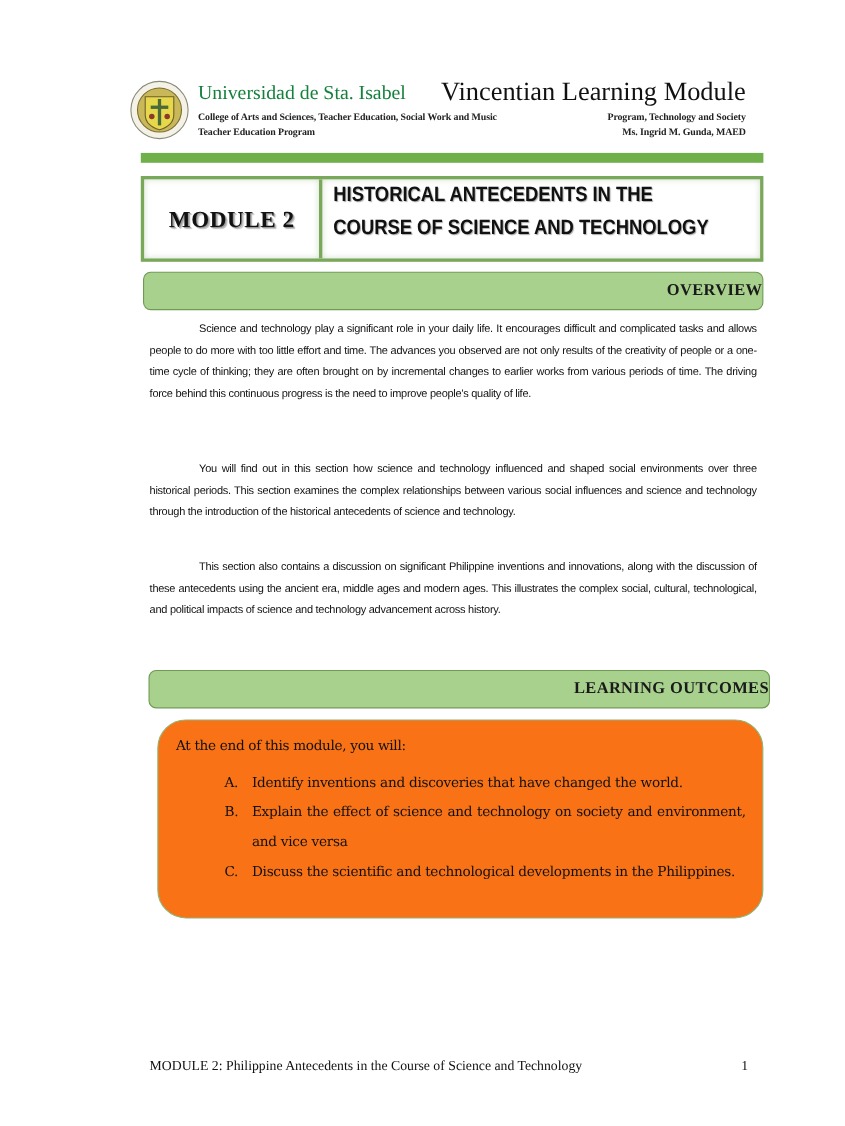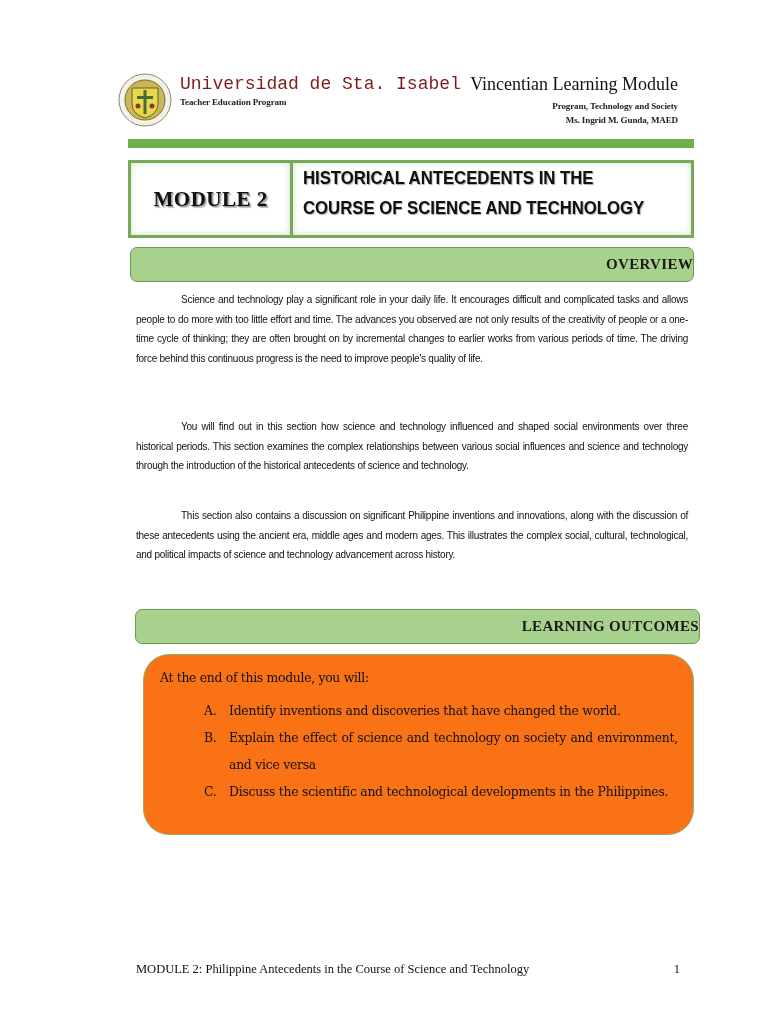--- a/index.html
+++ b/index.html
@@ -4,22 +4,22 @@
   <style>
     * { box-sizing: border-box; margin: 0; padding: 0; }
     html, body { width: 768px; height: 1024px; background: #ffffff; overflow: hidden; }
     body { position: relative; font-family: "DejaVu Serif", "Liberation Serif", serif; color: #111; }
 
     
     .header { position: absolute; left: 118px; top: 70px; width: 560px; height: 64px; }
     .logo { position: absolute; left: 0; top: 2px; width: 54px; height: 56px; }
     .hdr-left { position: absolute; left: 62px; top: 3px; }
     .hdr-right { position: absolute; right: 0; top: 3px; text-align: right; }
-    .uni-name { font-family: Liberation Mono, monospace; font-size: 18px; line-height: 22px; color: #7f1d1d; }
-    .module-name { font-family: "Liberation Serif", serif; font-size: 18px; line-height: 22px; color: #111; }
+    .uni-name { font-family: Liberation Serif, serif; font-size: 18px; line-height: 22px; color: #15803d; }
+    .module-name { font-family: "Liberation Serif", serif; font-size: 24px; line-height: 22px; color: #111; }
     .hdr-small { font-family: "Liberation Serif", serif; font-size: 9px; line-height: 14px; font-weight: bold; color: #222; letter-spacing: -0.1px; }
 
     .green-rule { position: absolute; left: 128px; top: 139px; width: 566px; height: 9px; background: #6fb04a; }
 
     
     .title-box { position: absolute; left: 128px; top: 160px; width: 566px; height: 78px; border: 3px solid #7aa85a; display: flex; background: #fff; }
     .title-left { width: 173px; height: 100%; border-right: 3px solid #7aa85a; display: flex; align-items: center; justify-content: center; box-shadow: inset 0 0 6px rgba(120,160,100,0.35); }
     .title-right { flex: 1; display: flex; align-items: flex-start; padding-left: 10px; box-shadow: inset 0 0 6px rgba(120,160,100,0.35); }
     .module-label { font-family: "Liberation Serif", serif; font-weight: bold; font-size: 21px; color: #111; text-shadow: 1px 1px 0 #999, 2px 2px 1px #bbb; letter-spacing: 0.5px; }
     .module-title { font-family: "Liberation Sans", sans-serif; font-weight: bold; font-size: 19px; line-height: 30px; color: #111; text-shadow: 1px 1px 1px #aaa; transform: scaleX(0.88); transform-origin: left center; white-space: nowrap; }
@@ -58,20 +58,21 @@
       <circle cx="27" cy="28" r="20" fill="#c9b85a" stroke="#7a6d30" stroke-width="1"></circle>
       <path d="M14 16 L40 16 L40 32 Q40 42 27 46 Q14 42 14 32 Z" fill="#e6d84a" stroke="#6d5e2a" stroke-width="1"></path>
       <rect x="25.5" y="18" width="3" height="24" fill="#4a6a3a"></rect>
       <rect x="19" y="24" width="16" height="3" fill="#4a6a3a"></rect>
       <circle cx="20" cy="34" r="2.5" fill="#8a3a2a"></circle>
       <circle cx="34" cy="34" r="2.5" fill="#8a3a2a"></circle>
     </svg>
   </div>
   <div class="hdr-left">
     <div class="uni-name">Universidad de Sta. Isabel</div>
+    <div class="hdr-small" style="margin-top:4px">College of Arts and Sciences, Teacher Education, Social Work and Music</div>
     <div class="hdr-small">Teacher Education Program</div>
   </div>
   <div class="hdr-right">
     <div class="module-name">Vincentian Learning Module</div>
     <div class="hdr-small" style="margin-top:4px">Program, Technology and Society</div>
     <div class="hdr-small">Ms. Ingrid M. Gunda, MAED</div>
   </div>
 </div>
 
 <div class="green-rule"></div>

